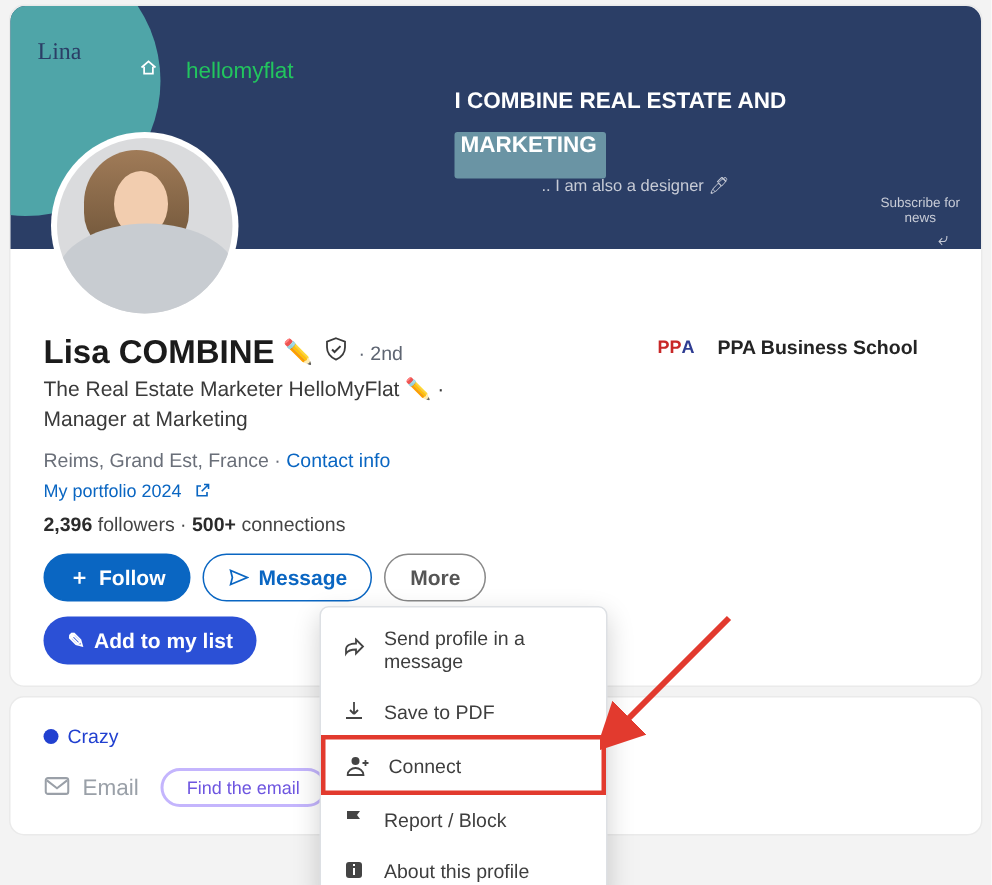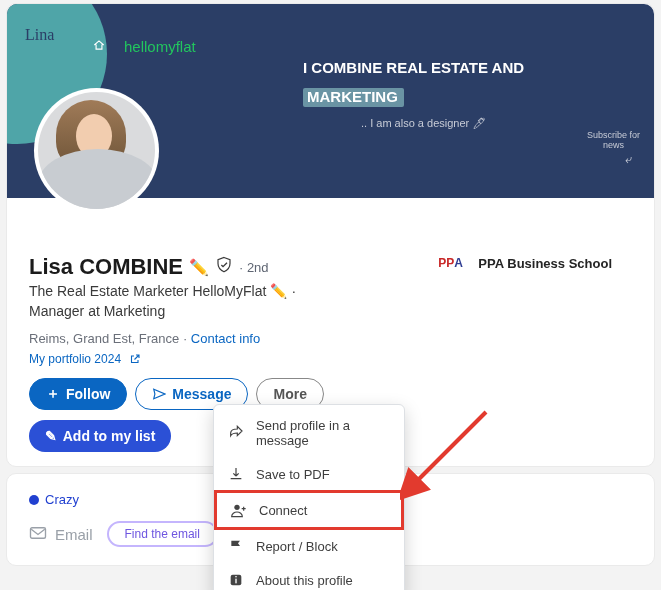--- a/index.html
+++ b/index.html
@@ -6,27 +6,27 @@
     --blue:#0A66C2;
     --dark:#2B3E66;
     --text:#2B2B2B;
     --gray:#5E6572;
     --border:#E0E2E6;
   }
   *{box-sizing:border-box}
   body{margin:0;font-family:-apple-system,Segoe UI,Helvetica,Arial,sans-serif;background:#F3F3F3;width:661px;height:590px;overflow:hidden;padding:0}
   .card{background:#fff;border:1px solid #EAEAEA;border-radius:10px;margin:3px 6px;position:relative;overflow:visible}
   
-  .cover{background:var(--dark);height:194px;border-radius:10px 10px 0 0;position:relative;overflow:hidden}
+  .cover{background:var(--dark);height:162px;border-radius:10px 10px 0 0;position:relative;overflow:hidden}
   .blob{position:absolute;left:-80px;top:-40px;width:180px;height:180px;border-radius:50%;background:#4FA5A8}
   .logo-lina{position:absolute;left:18px;top:22px;font-family:cursive;color:#2B3E66}
   .logo-hf{position:absolute;left:85px;top:34px;color:#22c55e;font-size:15px;display:flex;align-items:center;gap:18px}
   .hf-icon svg{width:14px;height:14px;fill:none;stroke:#fff;stroke-width:2}
   .tagline{position:absolute;left:296px;top:50px;color:#fff;font-weight:700;font-size:15px;line-height:1.9}
-  .tagline .hl{background:rgba(123,170,180,.8);padding:0 6px 2px 4px;border-radius:2px}
+  .tagline .hl{background:rgba(123,170,180,.8);padding:0 6px 14px 4px;border-radius:2px}
   .subtag{position:absolute;left:354px;top:113px;color:#C7CBD6;font-size:11px}
   .subscribe{position:absolute;right:14px;top:127px;color:#C7CBD6;font-size:9px;text-align:center;line-height:1.1}
   .arrow-sub{color:#C7CBD6;font-size:12px;position:absolute;right:22px;top:148px}
   
   .avatar{position:absolute;left:27px;top:84px;width:125px;height:125px;border-radius:50%;background:#fff;padding:4px;z-index:3}
   .avatar .photo{width:100%;height:100%;border-radius:50%;background:#DADBDD;position:relative;overflow:hidden}
   .photo::before{content:"";position:absolute;left:28px;top:14px;width:48px;height:48px;border-radius:50%;background:#E8C3A8}
   .photo .hair{position:absolute;left:18px;top:8px;width:70px;height:70px;border-radius:50% 50% 40% 40%;background:linear-gradient(#A07B58,#6E5438)}
   .photo .face{position:absolute;left:38px;top:22px;width:36px;height:44px;border-radius:50%;background:#F2CDAF}
   .photo .body{position:absolute;left:0px;bottom:-10px;width:120px;height:70px;border-radius:50% 50% 0 0;background:#C8CCD1}
@@ -135,20 +135,24 @@
       <a href="#">Contact info</a>
     </div>
 
     <div class="portfolio">
       <span>My portfolio 2024</span>
       <svg class="ext" viewBox="0 0 24 24" fill="none" stroke="#0A66C2" stroke-width="2.2">
           <path d="M14 4h6v6M20 4l-9 9M18 14v5H5V6h5"></path>
         </svg>
     </div>
 
+    <div class="stats">
+      <b>2,396</b><span> followers  · </span>
+      <b>500+</b><span> connections</span>
+    </div>
 
 
     <div class="btns">
       <button class="btn btn-primary">
         <span>＋</span>
         <span>Follow</span>
       </button>
       <button class="btn btn-outline">
         <svg width="14" height="14" viewBox="0 0 24 24" fill="none" stroke="#0A66C2" stroke-width="2">
             <path d="m3 20 19-8L3 4l2 8-2 8z"></path>

